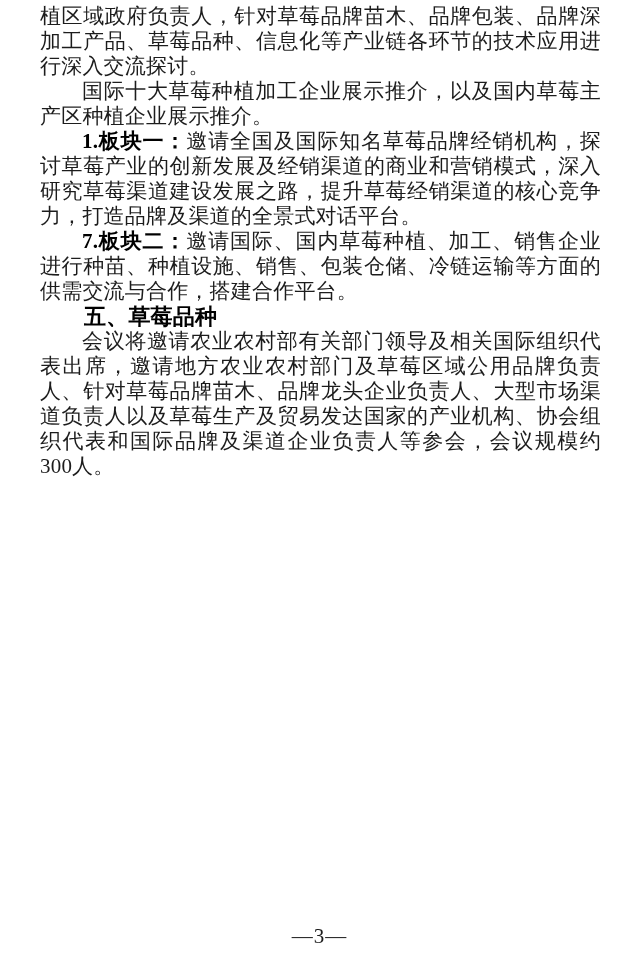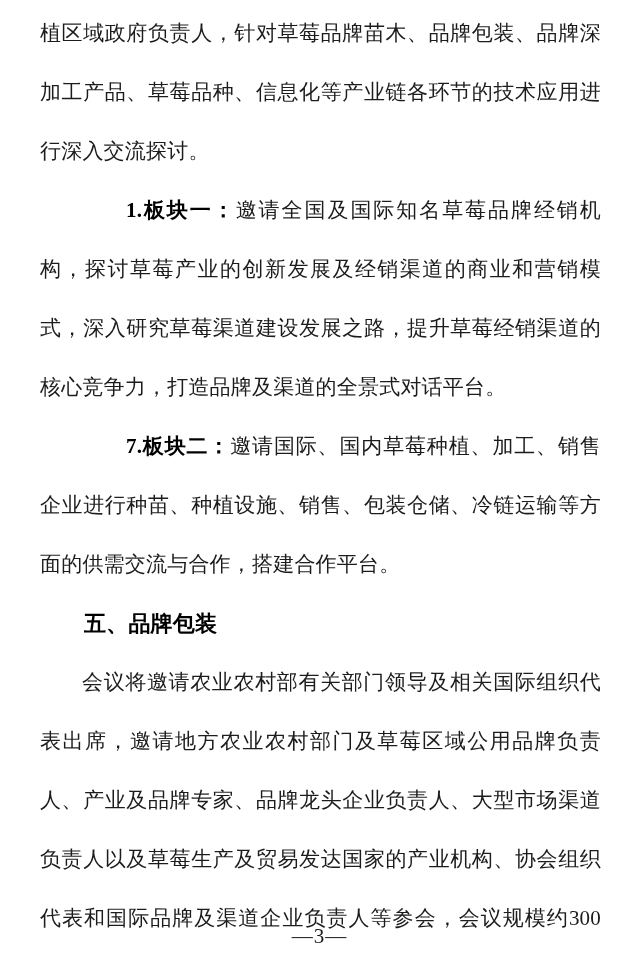--- a/index.html
+++ b/index.html
@@ -18,32 +18,31 @@
   }
   .text-col {
     position: absolute;
     left: 40px;
     top: 4px;
     width: 561px;
   }
   .text-col p {
     margin: 0;
     font-size: 21px;
-    line-height: 59px;
+    line-height: 25px;
     text-align: justify;
     text-justify: inter-ideograph;
     letter-spacing: 0.2px;
   }
   .indent {
     text-indent: 2em;
   }
   .bold {
     font-weight: bold;
     color: #000000;
-    margin-left: 44px;
   }
   .hei {
     font-family: "Liberation Sans", "DejaVu Sans", sans-serif;
     font-weight: bold;
     color: #000000;
     font-size: 22px !important;
   }
   .page-num {
     position: absolute;
     left: 0;
@@ -57,26 +56,27 @@
 </style>
 </head>
 <body>
 
 <div class="page">
   <div class="text-col">
 
     <p>植区域政府负责人，针对草莓品牌苗木、品牌包装、品牌深加工产品、草莓品种、信息化等产业链各环节的技术应用进行深入交流探讨。</p>
 
 
+    <p class="indent">国际十大草莓种植加工企业展示推介，以及国内草莓主产区种植企业展示推介。</p>
 
 
     <p class="indent"><span class="bold">1.板块一：</span><span>邀请全国及国际知名草莓品牌经销机构，探讨草莓产业的创新发展及经销渠道的商业和营销模式，深入研究草莓渠道建设发展之路，提升草莓经销渠道的核心竞争力，打造品牌及渠道的全景式对话平台。</span></p>
 
     <p class="indent"><span class="bold">7.板块二：</span><span>邀请国际、国内草莓种植、加工、销售企业进行种苗、种植设施、销售、包装仓储、冷链运输等方面的供需交流与合作，搭建合作平台。</span></p>
 
-    <p class="indent hei">五、品牌包装</p>
+    <p class="indent hei">五、草莓品种</p>
 
-    <p class="indent">会议将邀请农业农村部有关部门领导及相关国际组织代表出席，邀请地方农业农村部门及草莓区域公用品牌负责人、产业及品牌专家、品牌龙头企业负责人、大型市场渠道负责人以及草莓生产及贸易发达国家的产业机构、协会组织代表和国际品牌及渠道企业负责人等参会，会议规模约300人。</p>
+    <p class="indent">会议将邀请农业农村部有关部门领导及相关国际组织代表出席，邀请地方农业农村部门及草莓区域公用品牌负责人、针对草莓品牌苗木、品牌龙头企业负责人、大型市场渠道负责人以及草莓生产及贸易发达国家的产业机构、协会组织代表和国际品牌及渠道企业负责人等参会，会议规模约300人。</p>
 
   </div>
 
   <div class="page-num">—3—</div>
 </div>
 
 </body></html>

